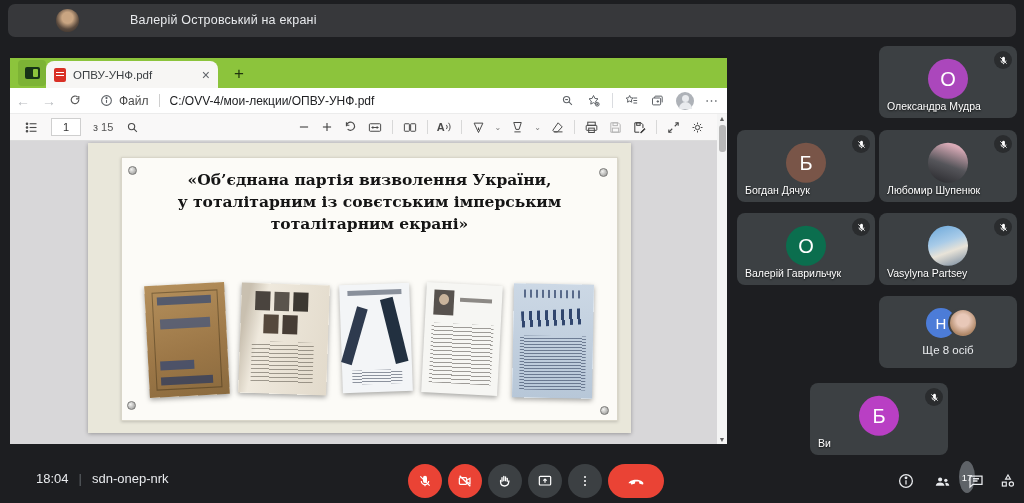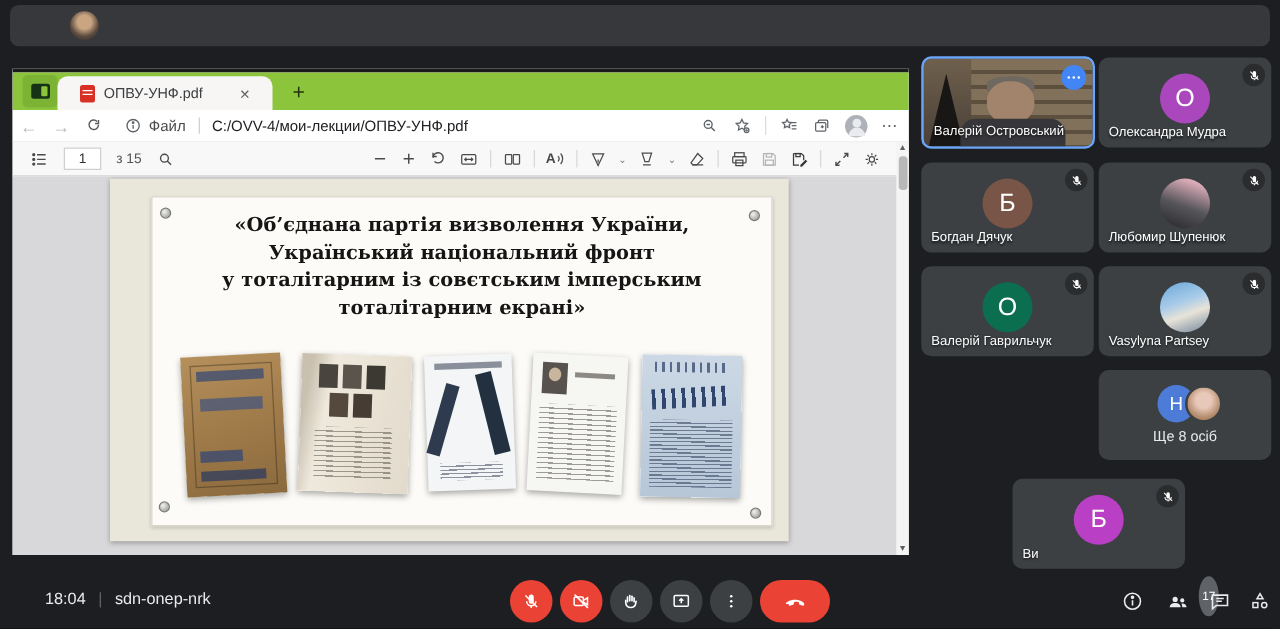--- a/index.html
+++ b/index.html
@@ -15,21 +15,21 @@
 
   
   .share{position:absolute;left:10px;top:55px;width:717px;height:389px;background:#fff;overflow:hidden}
   .win-top{height:3px;background:#1c1c1c}
   .tabbar{position:relative;height:30px;background:#8cc43c}
   .wsq{position:absolute;left:8px;top:2px;width:28px;height:26px;background:#7db335;border-radius:4px;
        display:flex;align-items:center;justify-content:center}
   .wsq .g{width:15px;height:12px;background:#173317;border-radius:2px;position:relative}
   .wsq .g::after{content:"";position:absolute;right:2px;top:2px;width:5px;height:8px;background:#8cc43c;border-radius:1px}
   .tab{position:absolute;left:36px;top:3px;width:172px;height:27px;background:#f7f6f4;border-radius:8px 8px 0 0;
-       display:flex;align-items:center;padding:0 18px;gap:7px}
+       display:flex;align-items:center;padding:0 8px;gap:7px}
   .pdfic{width:12px;height:14px;background:#d93025;border-radius:2px;position:relative;flex:0 0 auto}
   .pdfic::after{content:"";position:absolute;left:2px;top:4px;width:8px;height:1.5px;background:#fff;
        box-shadow:0 3px 0 #fff}
   .tab .ttl{font-size:11.5px;color:#3c4043;flex:1;white-space:nowrap;overflow:hidden}
   .tab .x{font-size:14px;color:#5f6368;line-height:1}
   .newtab{position:absolute;left:218px;top:5px;width:22px;height:22px;color:#20350e;font-size:17px;
        display:flex;align-items:center;justify-content:center}
   .addrbar{position:relative;height:26px;background:#fff;border-bottom:1px solid #ececec;
        display:flex;align-items:center}
   .nav{color:#b9bcc0;font-size:14px;width:26px;text-align:center}
@@ -156,20 +156,21 @@
        color:#fff;font-size:9.5px;display:flex;align-items:center;justify-content:center}
   svg{display:block}
 </style>
 </head>
 <body>
 
 <div class="app">
 
   <div class="banner">
     <div class="avatar"></div>
+    <div class="txt">Валерій Островський на екрані</div>
   </div>
 
   <div class="share">
     <div class="win-top"></div>
 
     <div class="tabbar">
       <div class="wsq">
           <div class="g"></div>
         </div>
       <div class="tab">
@@ -330,21 +331,20 @@
 
     <div class="pdfcontent">
       <div class="slide">
         <div class="card">
           <span class="pin" style="left:6px;top:8px"></span>
           <span class="pin" style="right:9px;top:10px"></span>
           <span class="pin" style="left:5px;bottom:10px"></span>
           <span class="pin" style="right:8px;bottom:5px"></span>
           <div class="title">
             <div>«Об’єднана партія визволення України,</div>
-            <div>Український національний фронт</div>
             <div>у тоталітарним із совєтським імперським</div>
             <div>тоталітарним екрані»</div>
           </div>
           <div class="photos">
             <div class="ph d1">
                 <div class="s1"></div>
                 <div class="s2"></div>
                 <div class="s3"></div>
                 <div class="s4"></div>
               </div>
@@ -373,35 +373,20 @@
       </div>
     </div>
 
     <div class="sbar">
       <span class="arr" style="top:1px">▲</span>
       <div class="thumb"></div>
       <span class="arr" style="bottom:1px">▼</span>
     </div>
   </div>
 
-  <div class="tile presenter" style="left:737px;top:45px;width:139px;height:74px">
-    <div class="vscene">
-      <div class="shelf"></div>
-        <div class="lamp"></div>
-        <div class="hair"></div>
-        <div class="head"></div>
-        <div class="body"></div>
-    </div>
-    <div class="morebtn">
-        <i></i>
-        <i></i>
-        <i></i>
-      </div>
-    <div class="nm">Валерій Островський</div>
-  </div>
 
   <div class="tile" style="left:879px;top:46px">
     <div class="avat" style="background: rgb(171, 71, 188);">
         <span>О</span>
       </div>
     <div class="micchip">
         <svg width="11" height="11" viewBox="0 0 24 24">
           <path d="M12 15a3 3 0 0 0 3-3V7a3 3 0 0 0-6 0v5a3 3 0 0 0 3 3z" fill="#fff"></path>
           <path d="M6.5 12a5.5 5.5 0 0 0 11 0M12 17.5V20" fill="none" stroke="#fff" stroke-width="1.8"></path>
           <path d="M5 5l14 14" stroke="#fff" stroke-width="1.8"></path>

